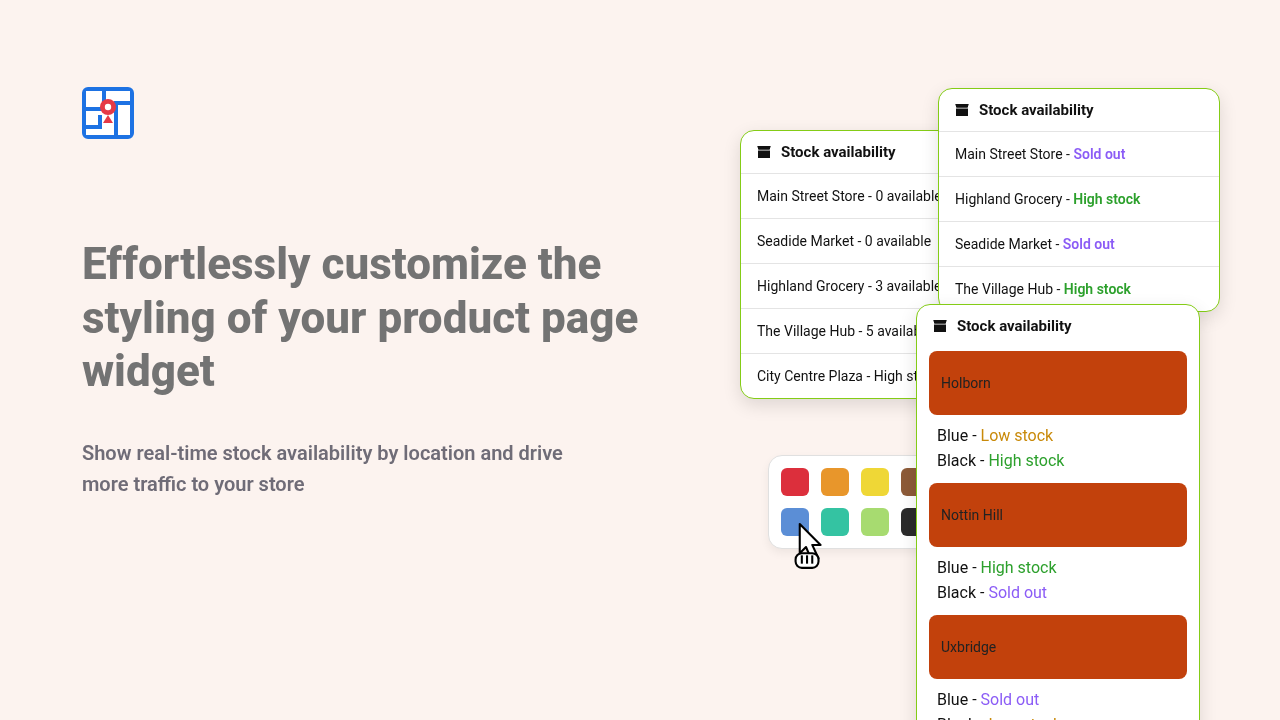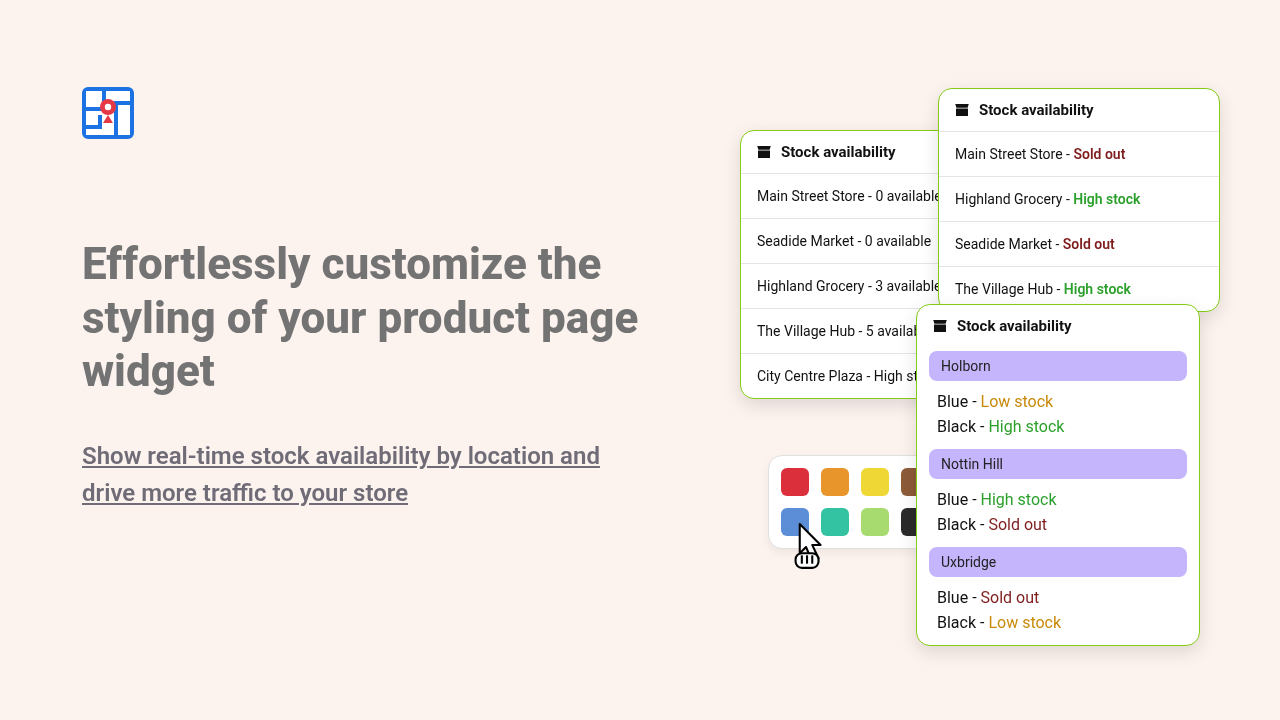--- a/index.html
+++ b/index.html
@@ -17,23 +17,22 @@
 
   .headline {
     position: absolute; top: 238px; left: 82px;
     width: 620px;
     font-size: 44px; font-weight: 800; line-height: 1.22;
     color: #737373;
   }
   .subline {
     position: absolute; top: 438px; left: 82px;
     width: 520px;
-    font-size: 24px; font-weight: 600; line-height: 1.55;
+    font-size: 20px; font-weight: 600; line-height: 1.55;
     color: #6f6c77;
-    text-decoration: underline;
   }
 
   
   .cards { position: absolute; top: 80px; left: 740px; width: 480px; height: 560px; }
   .card {
     position: absolute;
     background: #fff;
     border: 1px solid #84cc16;
     border-radius: 14px;
     box-shadow: 0 6px 18px rgba(0,0,0,0.12);
@@ -47,35 +46,35 @@
   .store-icon { width: 18px; height: 18px; flex: 0 0 auto; }
   .store-icon svg { width: 100%; height: 100%; }
   .card-rows { }
   .card-row {
     border-top: 1px solid #e4e4e4;
     padding: 14px 16px;
     font-size: 14px; color: #111;
   }
   .card-row .prefix { }
   .card-row .status { font-weight: 600; }
-  .status.sold { color: #7f1d1d; }
+  .status.sold { color: #8b5cf6; }
   .status.high { color: #2ca02c; }
   .status.low  { color: #c98a0a; }
 
   
   .card-a { top: 50px; left: 0; width: 253px; }
   .card-b { top: 8px; left: 198px; width: 282px; z-index: 1; }
   .card-c { top: 224px; left: 176px; width: 284px; z-index: 2; }
 
   
   .group-header {
     margin: 10px 12px 8px;
-    background: #c4b5fd;
+    background: #c2410c;
     border-radius: 8px;
-    padding: 7px 12px;
+    padding: 24px 12px;
     font-size: 14px; color: #222;
   }
   .variant-line {
     padding: 3px 20px;
     font-size: 16px; color: #111;
   }
   .variant-line .vprefix { }
   .card-c .card-header { padding-bottom: 6px; }
   .card-c .group:last-child { padding-bottom: 10px; }
 

